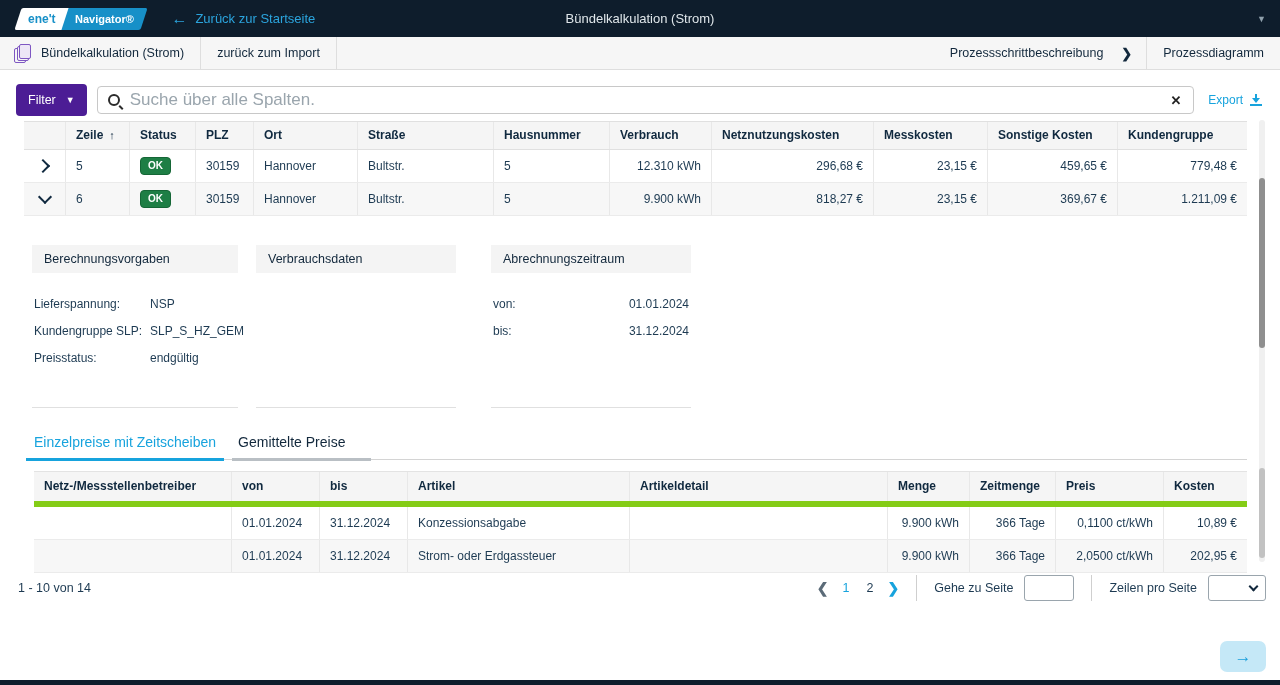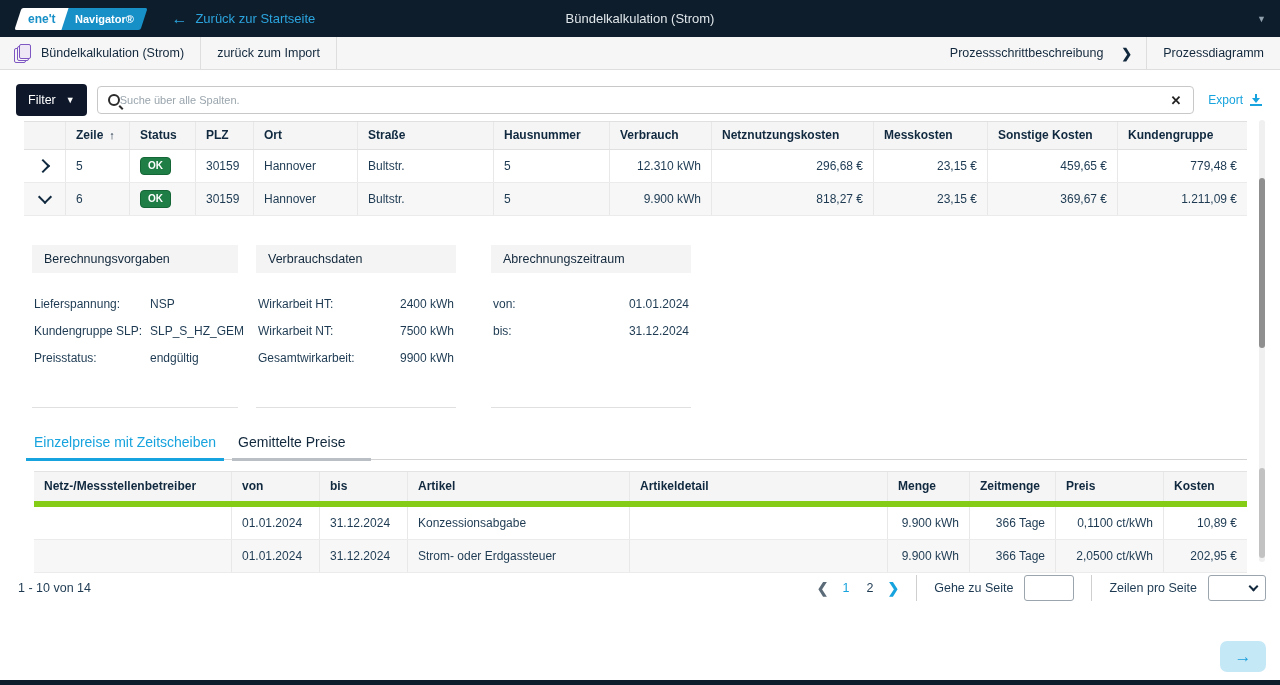--- a/index.html
+++ b/index.html
@@ -28,26 +28,26 @@
   .pb-divider { width:1px; height:100%; background:#dedede; }
   .docs-icon { width:17px; height:19px; position:relative; margin:0 10px 0 14px; }
   .docs-icon .pg { position:absolute; width:12px; height:15px; border:1.6px solid #7e57c2; border-radius:2px; background:#f6f6f6; }
   .docs-icon .pg1 { left:0; top:4px; }
   .docs-icon .pg2 { left:2.5px; top:2px; }
   .docs-icon .pg3 { left:5px; top:0; background:#ede7f6; }
   .pb-chevron { font-weight:bold; font-size:13px; color:#12283c; padding:0 14px 0 2px; cursor:pointer; }
 
   
   .toolbar { display:flex; align-items:center; margin:16px 16px 0 16px; height:28px; }
-  .filter-btn { background:#0f172a; color:#fff; border:none; border-radius:4px; height:28px; padding:16px 12px; font-size:12.5px; display:flex; align-items:center; gap:10px; cursor:pointer; font-family:inherit; }
+  .filter-btn { background:#4c1d95; color:#fff; border:none; border-radius:4px; height:28px; padding:16px 12px; font-size:12.5px; display:flex; align-items:center; gap:10px; cursor:pointer; font-family:inherit; }
   .filter-caret { font-size:9px; }
   .searchbox { flex:1; margin-left:10px; height:28px; border:1px solid #c8c8c8; border-radius:4px; background:#fff; display:flex; align-items:center; padding:0 10px; }
   .search-glass { width:12px; height:12px; border:2px solid #2b2b2b; border-radius:50%; position:relative; flex:none; }
   .search-glass:after { content:""; position:absolute; width:2px; height:5px; background:#2b2b2b; transform:rotate(-45deg); left:10px; top:9px; }
-  .searchbox input { flex:1; border:none; outline:none; font-size:11px; color:#1d3a52; font-family:inherit; background:transparent; }
+  .searchbox input { flex:1; border:none; outline:none; margin-left:10px; font-size:17px; color:#1d3a52; font-family:inherit; background:transparent; }
   .searchbox input::placeholder { color:#9aa5ad; }
   .search-clear { color:#222; font-size:13px; font-weight:bold; cursor:pointer; padding:0 2px; }
   .export { display:flex; align-items:center; gap:7px; color:#17a3dd; font-size:12px; margin-left:14px; margin-right:2px; cursor:pointer; white-space:nowrap; }
   .dl-icon { position:relative; width:12px; height:12px; }
   .dl-icon .shaft { position:absolute; left:5px; top:0; width:2px; height:7px; background:#17a3dd; }
   .dl-icon .head { position:absolute; left:2px; top:4px; width:0; height:0; border-left:4px solid transparent; border-right:4px solid transparent; border-top:5px solid #17a3dd; }
   .dl-icon .base { position:absolute; left:0; bottom:0; width:12px; height:2px; background:#17a3dd; }
 
   
   .mtable { margin:7px 33px 0 24px; font-size:12px; }
@@ -253,34 +253,20 @@
           <span class="val">SLP_S_HZ_GEM</span>
         </div>
       <div class="panel-row">
           <span class="lbl">Preisstatus:</span>
           <span class="val">endgültig</span>
         </div>
     </div>
   </div>
   <div class="panel p2">
     <div class="panel-head">Verbrauchsdaten</div>
-    <div class="panel-body">
-      <div class="panel-row">
-          <span class="lbl">Wirkarbeit HT:</span>
-          <span class="val">2400 kWh</span>
-        </div>
-      <div class="panel-row">
-          <span class="lbl">Wirkarbeit NT:</span>
-          <span class="val">7500 kWh</span>
-        </div>
-      <div class="panel-row">
-          <span class="lbl">Gesamtwirkarbeit:</span>
-          <span class="val">9900 kWh</span>
-        </div>
-    </div>
   </div>
   <div class="panel p3">
     <div class="panel-head">Abrechnungszeitraum</div>
     <div class="panel-body">
       <div class="panel-row">
           <span class="lbl">von:</span>
           <span class="val">01.01.2024</span>
         </div>
       <div class="panel-row">
           <span class="lbl">bis:</span>

